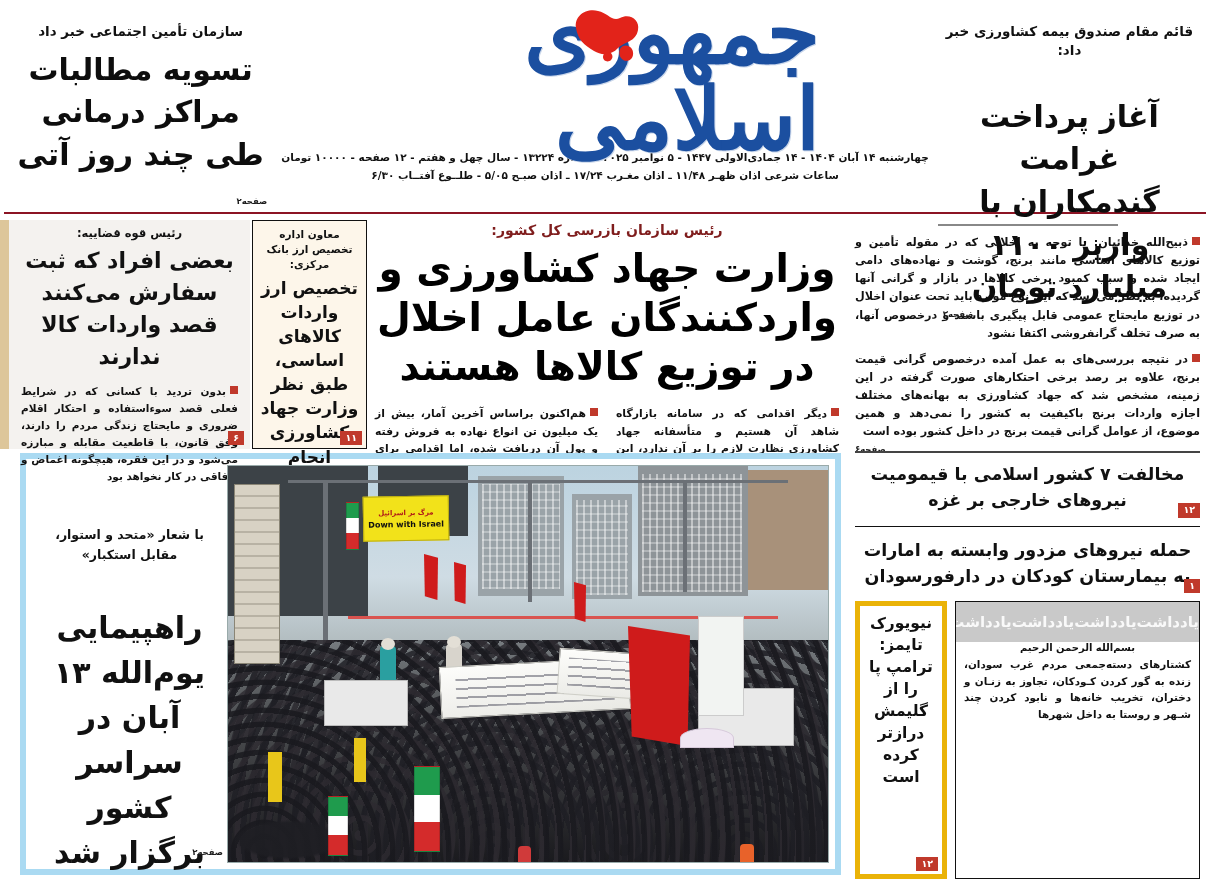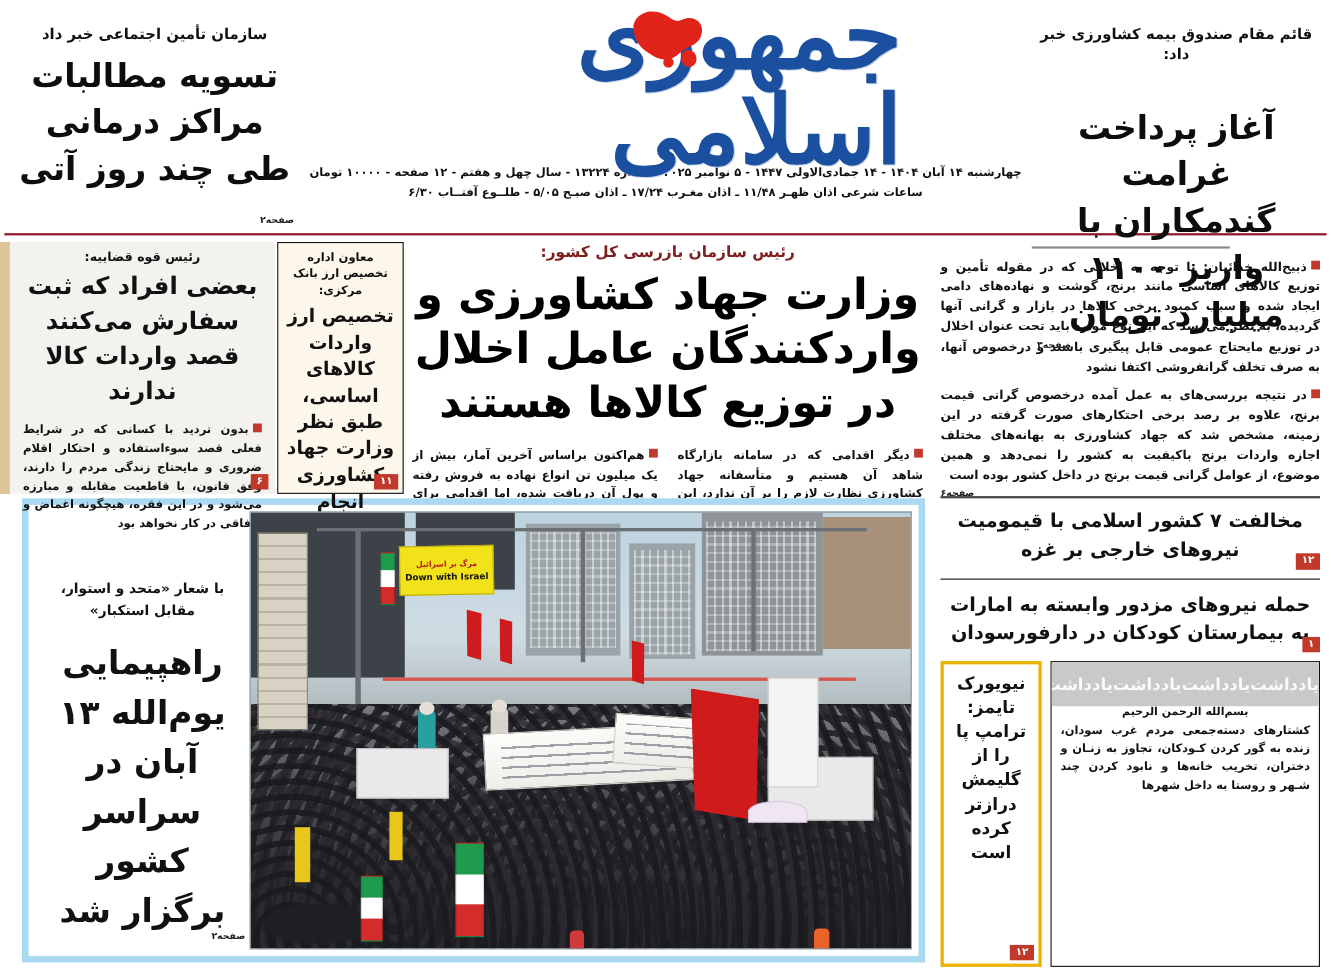--- a/index.html
+++ b/index.html
@@ -196,21 +196,21 @@
   .hr-thick { height:2px; background:#444; margin: 2px 0 8px 0; }
   .stack-head {
     font-size: 17.5px; font-weight:bold; color:#111; text-align:center;
     line-height:1.5; letter-spacing:-.4px;
   }
   .stack-row { position:relative; padding-bottom: 6px; }
   .stack-row .badge { position:absolute; bottom:2px; right:0; }
 
   .boxes { display:flex; flex-direction:row; gap:8px; margin-top:6px; flex:1; }
   .box-nyt {
-    width: 92px; border:3px solid #eab308; padding:6px 6px 2px 6px;
+    width: 92px; border:5px solid #eab308; padding:6px 6px 2px 6px;
     position:relative; display:flex; flex-direction:column;
   }
   .nyt-text {
     font-size: 15.5px; font-weight:bold; color:#111; text-align:center;
     line-height:1.42; letter-spacing:-.5px;
   }
   .box-nyt .badge { position:absolute; bottom:3px; right:4px; }
   .box-edit {
     flex:1; border:1px solid #111; display:flex; flex-direction:column;
     overflow:hidden;
@@ -241,21 +241,21 @@
     width:100%; height: 100%;
     border: 6px solid #aadaf2; background:#fff;
     display:flex; flex-direction:row; padding: 6px;
   }
   .bp-photo {
     flex:1; position:relative; overflow:hidden; background:#7d8b93;
     border:1px solid #9aa;
   }
   .bp-left {
     width: 195px; padding: 60px 10px 6px 10px;
-    display:flex; flex-direction:column; position:relative;
+    display:flex; flex-direction:column; position:relative;gap:24px;
   }
   .bp-kicker { font-size:12.5px; font-weight:bold; text-align:center; line-height:1.6; color:#111;}
   .bp-head {
     font-size: 30px; font-weight:bold; text-align:center; color:#111;
     line-height:1.5; margin-top:16px; letter-spacing:-.8px;
   }
   .bp-left .pg-small { position:absolute; bottom:6px; right:4px; margin:0; }
 
   
   .sky { position:absolute; inset:0; background:linear-gradient(180deg,#bcd3e0 0%,#cfdce4 28%,#9fa8a8 55%,#6f6f6c 100%); }

